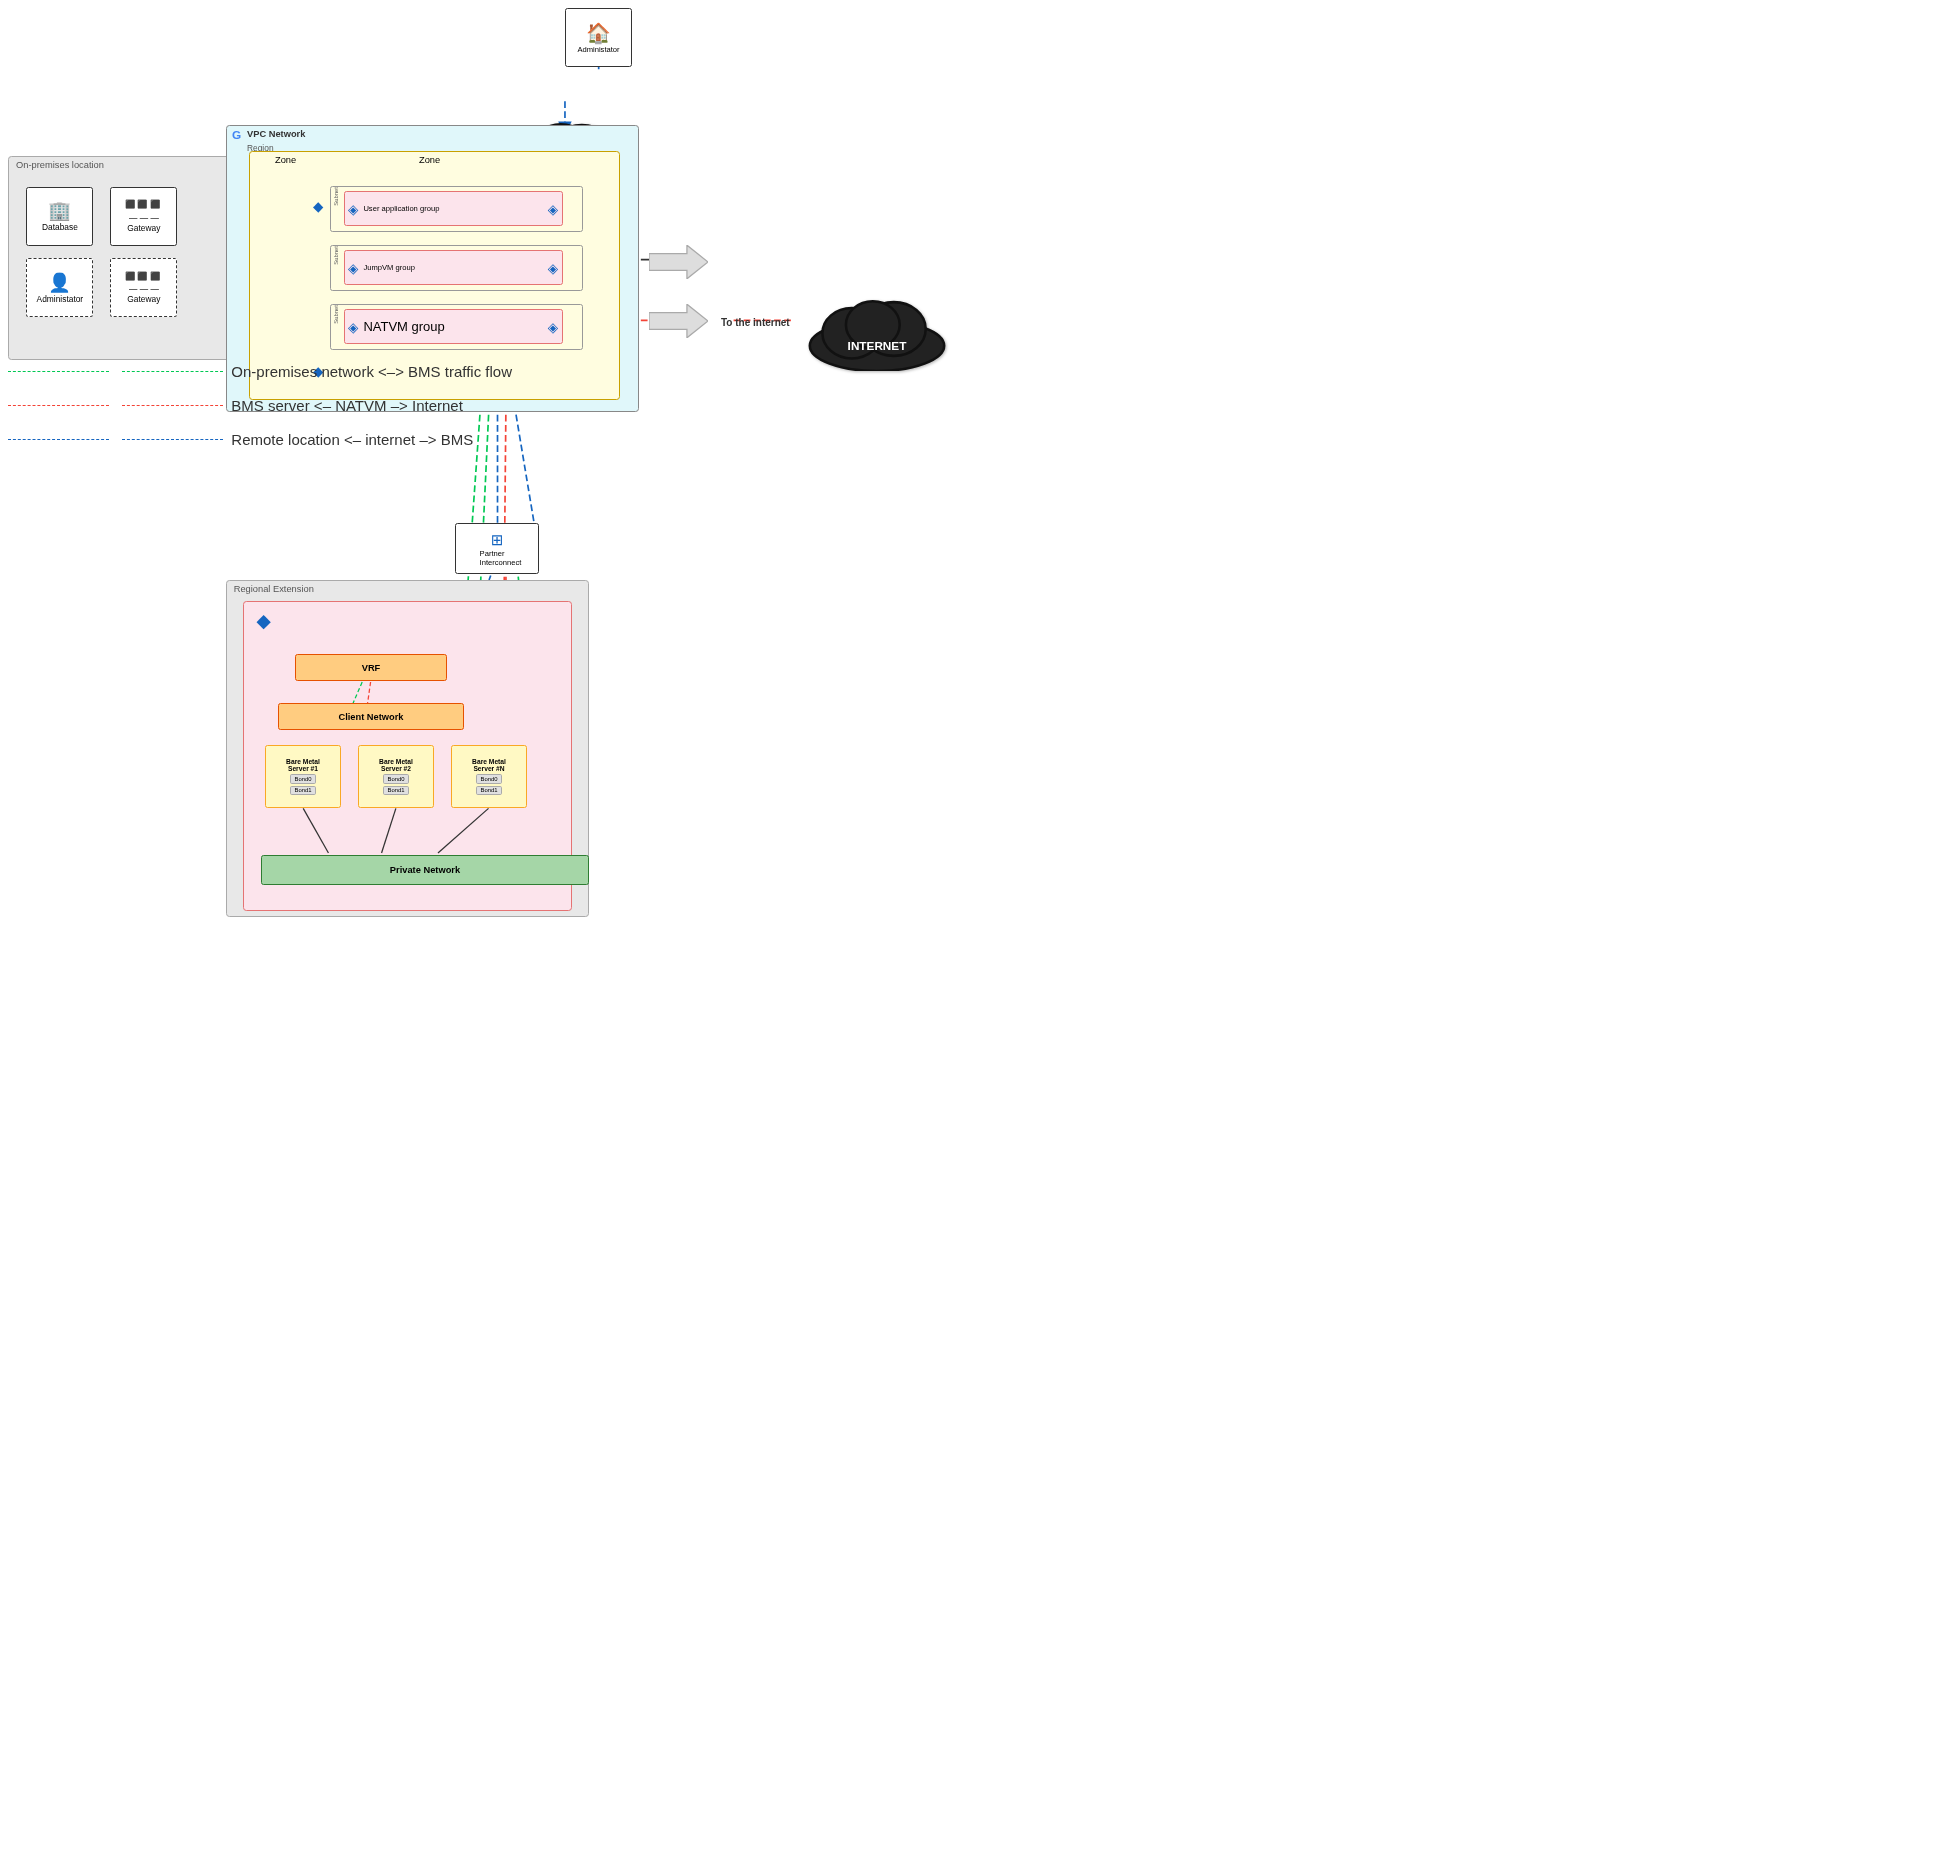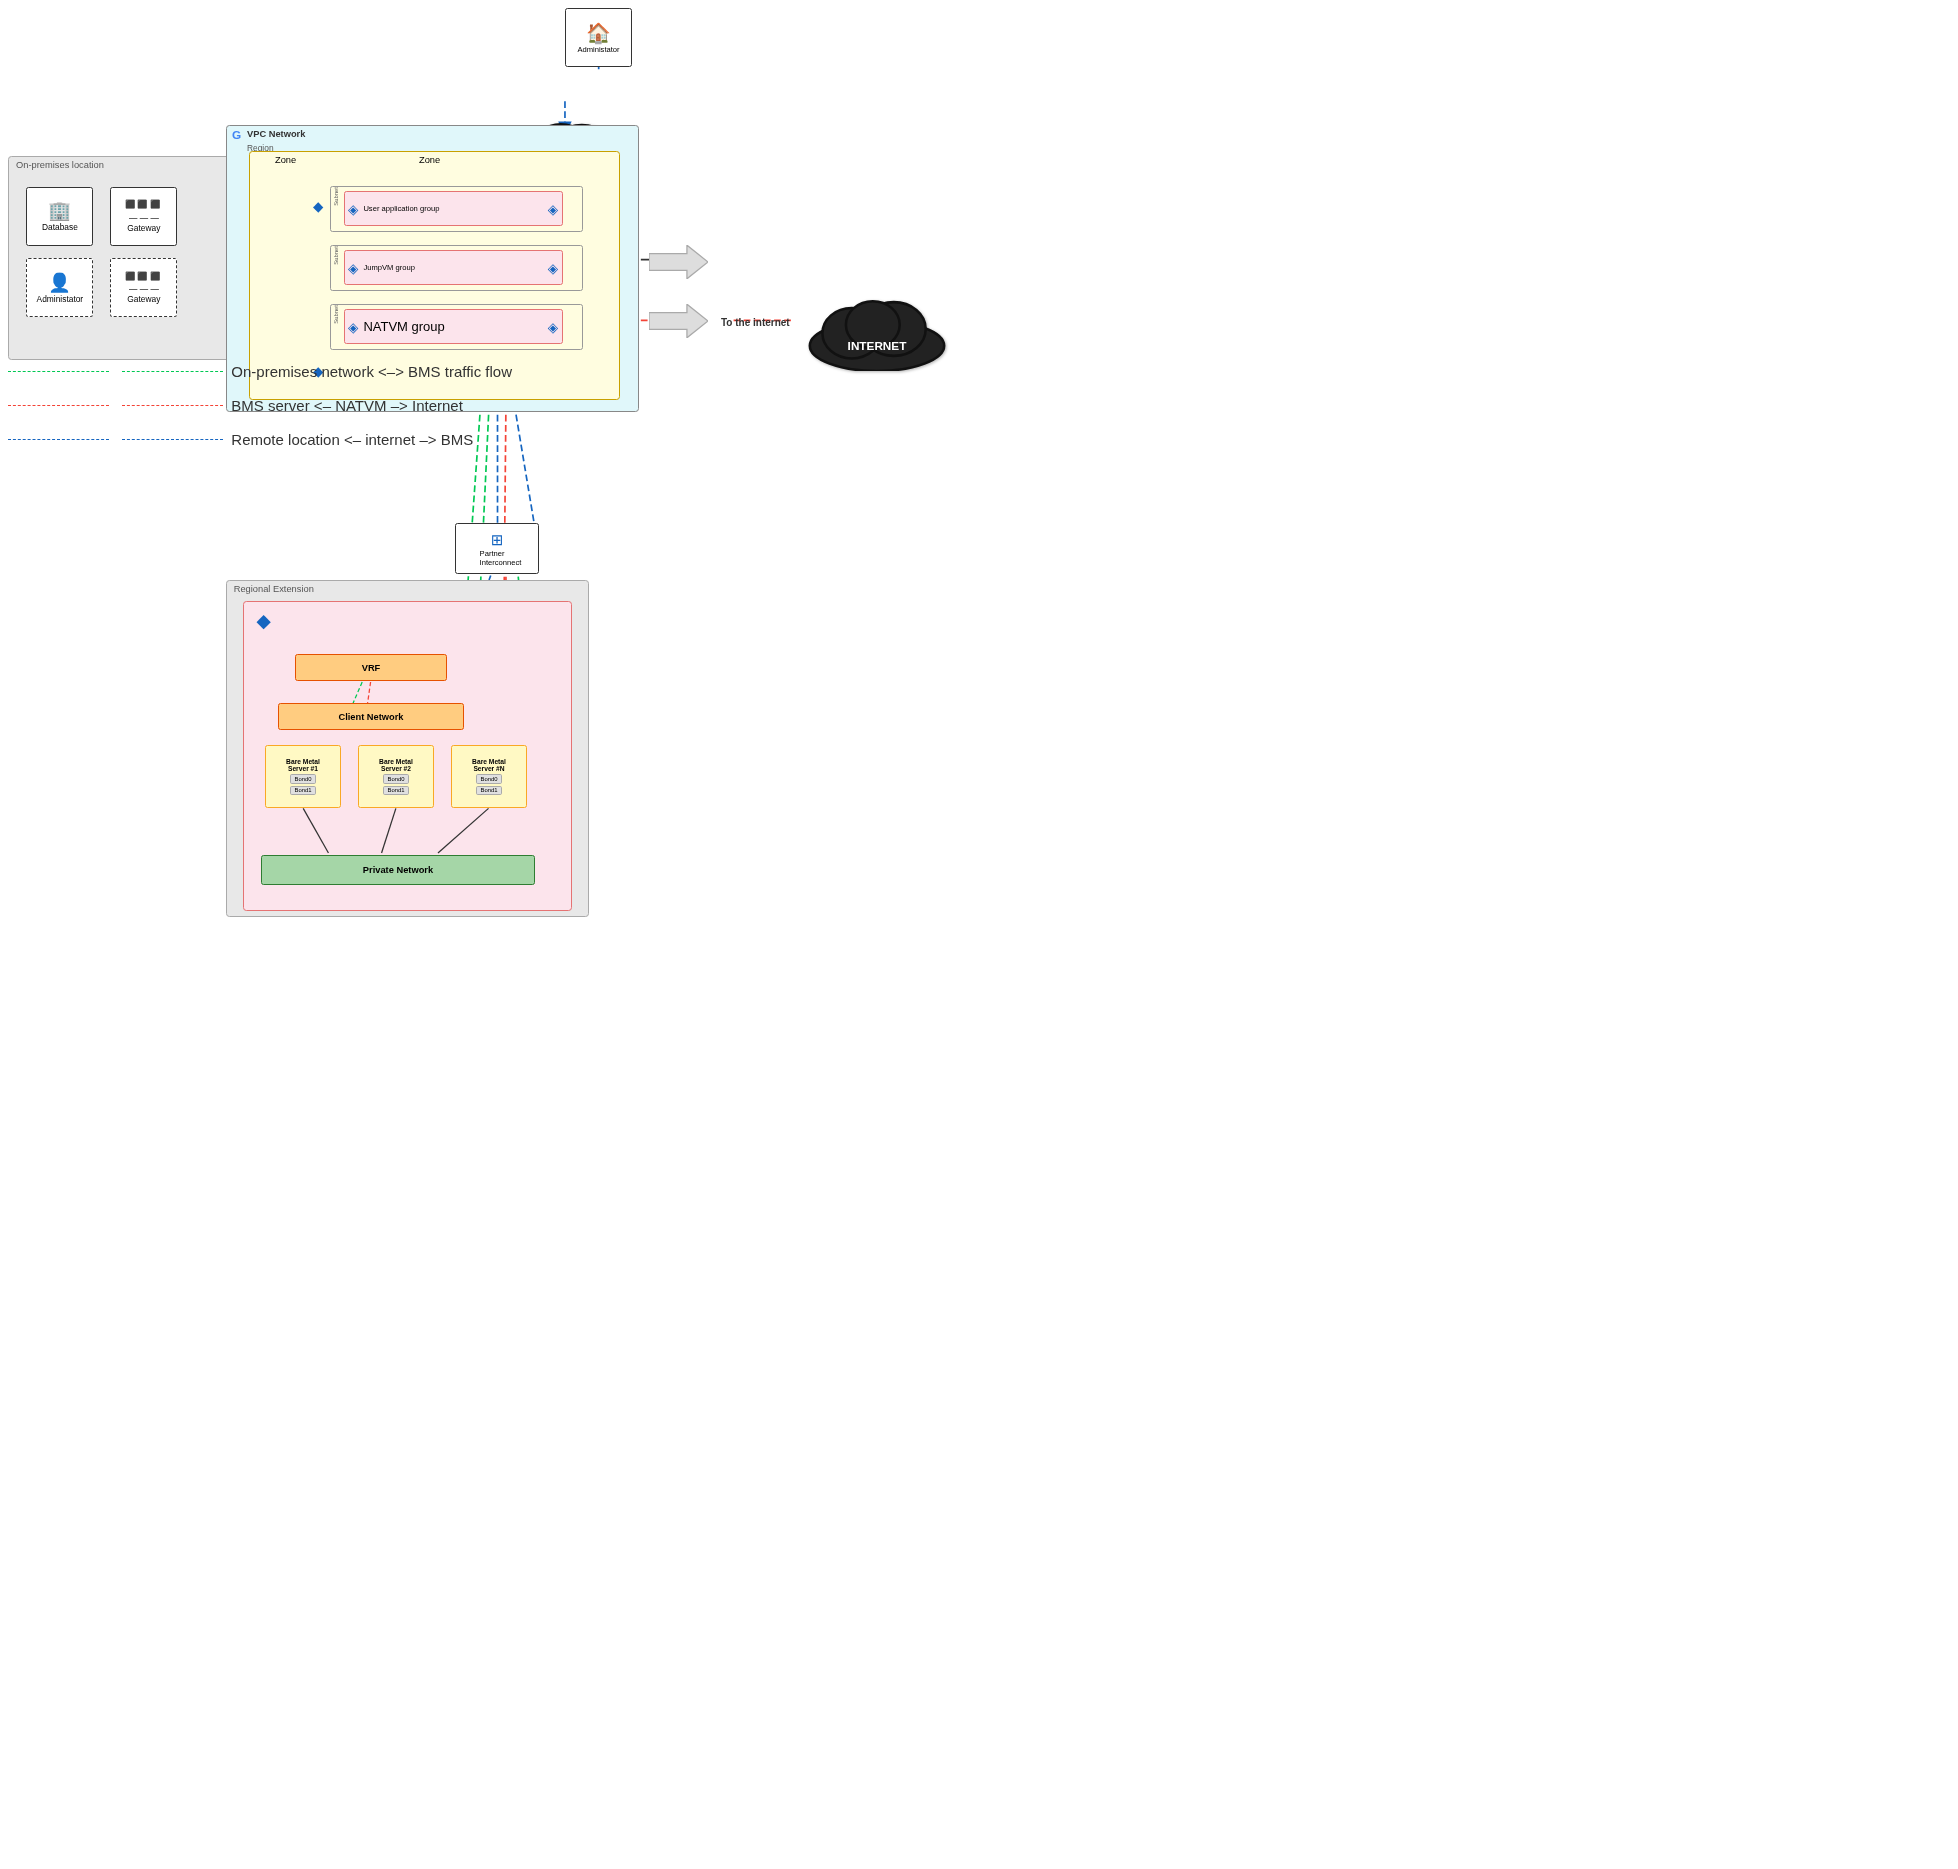--- a/index.html
+++ b/index.html
@@ -397,21 +397,21 @@
       <div style="background:#e0e0e0;border:0.8px solid #aaa;border-radius:1.7px;font-size:5.9px;padding:0.8px 3.4px;margin-top:2.5px;">Bond0</div>
       <div style="background:#e0e0e0;border:0.8px solid #aaa;border-radius:1.7px;font-size:5.9px;padding:0.8px 3.4px;margin-top:1.7px;">Bond1</div>
     </div>
 
     <svg style="position:absolute;left:0;top:0;width:329px;height:310px;pointer-events:none;" viewBox="0 0 390 368" width="329" height="310">
       <line x1="70" y1="245" x2="100" y2="298" stroke="#333" stroke-width="1.5"></line>
       <line x1="180" y1="245" x2="163" y2="298" stroke="#333" stroke-width="1.5"></line>
       <line x1="290" y1="245" x2="230" y2="298" stroke="#333" stroke-width="1.5"></line>
     </svg>
 
-    <div style="position:absolute;left:17px;top:253px;width:274px;height:29.5px;background:#a5d6a7;border:1.3px solid #2e7d32;border-radius:2.5px;display:flex;align-items:center;justify-content:center;font-size:9.3px;font-weight:bold;">Private Network</div>
+    <div style="position:absolute;left:17px;top:253px;width:328px;height:29.5px;background:#a5d6a7;border:1.3px solid #2e7d32;border-radius:2.5px;display:flex;align-items:center;justify-content:center;font-size:9.3px;font-weight:bold;">Private Network</div>
   </div>
 
   <div class="legend-section">
     <div class="legend-item">
       <div class="legend-line" style="border-color:#00c853;"></div>
       <div class="legend-line" style="border-color:#00c853;margin-left:4.2px;"></div>
       <span class="legend-text">On-premises network &lt;–&gt; BMS traffic flow</span>
     </div>
     <div class="legend-item">
       <div class="legend-line" style="border-color:#f44336;"></div>

